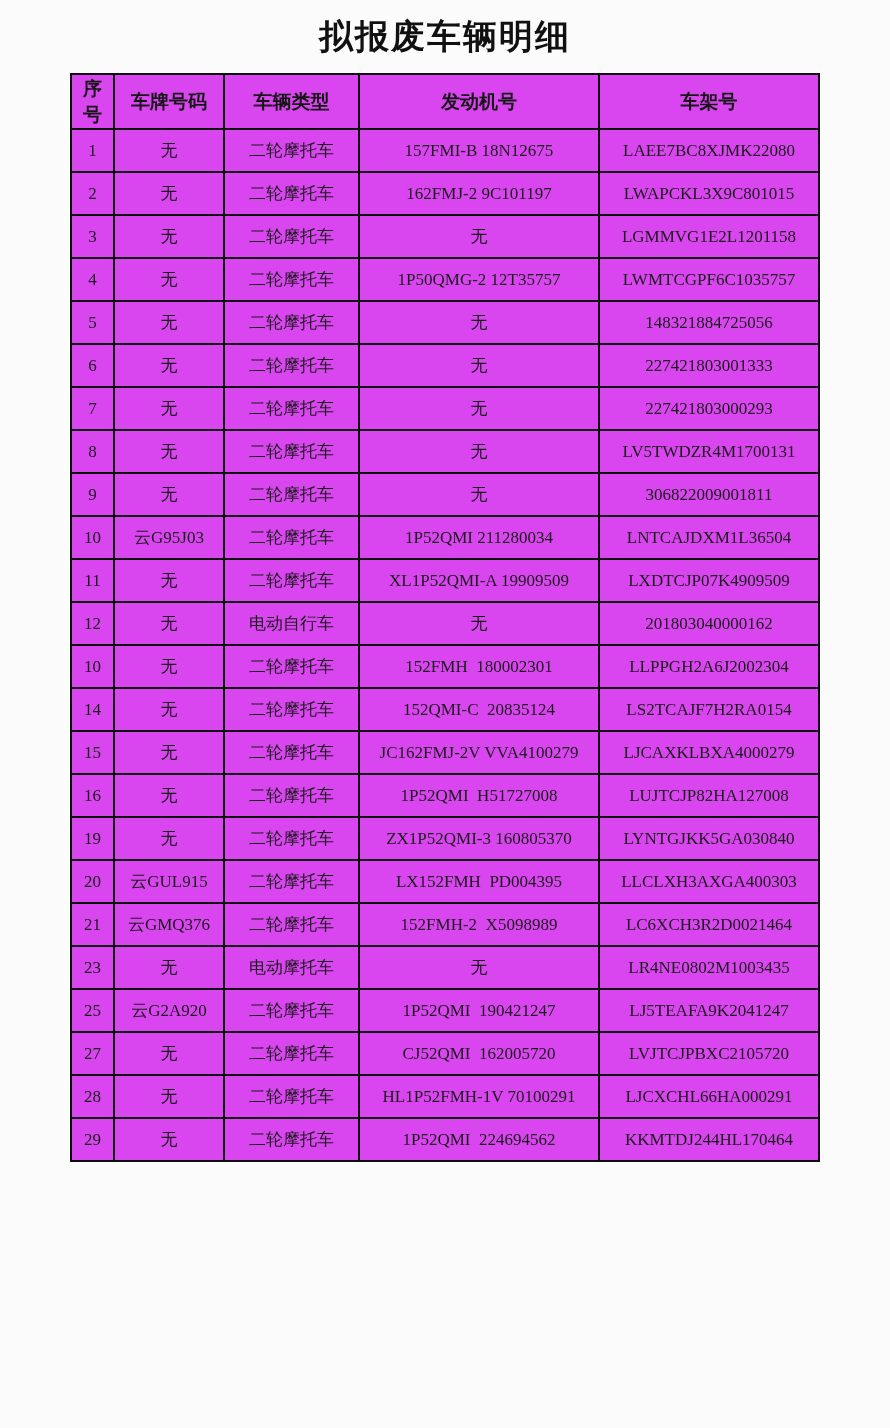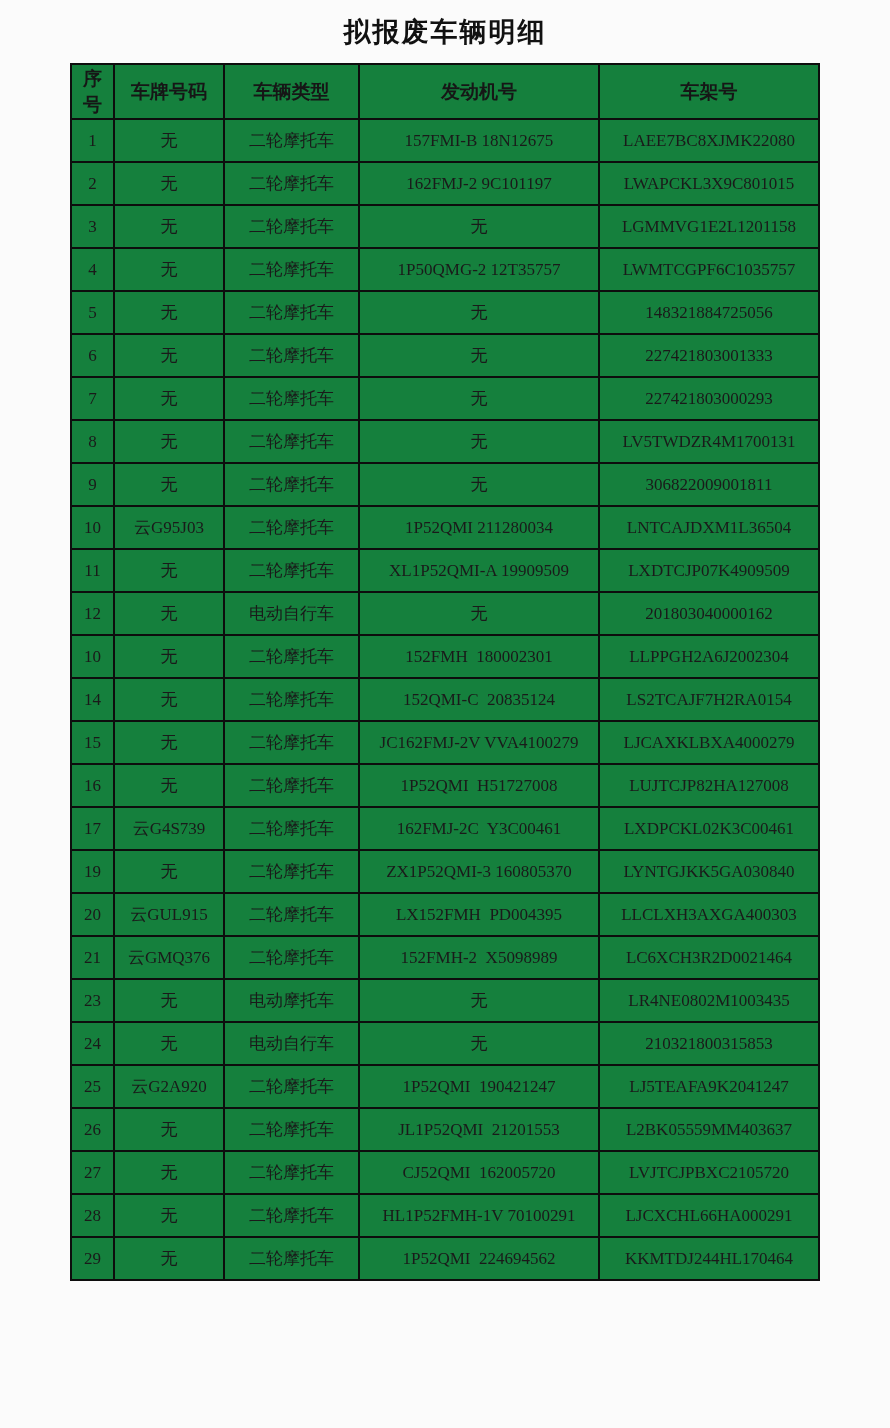--- a/index.html
+++ b/index.html
@@ -12,30 +12,30 @@
     background: #fbfbfb;
     color: #141414;
     font-family: "Liberation Serif", "DejaVu Serif", serif;
     overflow: hidden;
   }
   .page-title {
     margin: 14px 0 0 0;
     text-align: center;
     font-family: "Liberation Sans", "DejaVu Sans", sans-serif;
     font-weight: 700;
-    font-size: 27px;
+    font-size: 34px;
     letter-spacing: 2px;
     color: #111;
   }
   table.scrap-table {
     border-collapse: collapse;
     table-layout: fixed;
     width: 748px;
     margin: 13px auto 0 auto;
-    background: #15803d;
+    background: #d946ef;
   }
   .scrap-table th,
   .scrap-table td {
     border: 2px solid #0d0d0d;
     text-align: center;
     vertical-align: middle;
     padding: 0 2px;
     white-space: pre-wrap;
     overflow: hidden;
   }
@@ -188,27 +188,20 @@
           <td>LJCAXKLBXA4000279</td>
         </tr>
         <tr>
           <td>16</td>
           <td>无</td>
           <td>二轮摩托车</td>
           <td>1P52QMI  H51727008</td>
           <td>LUJTCJP82HA127008</td>
         </tr>
         <tr>
-          <td>17</td>
-          <td>云G4S739</td>
-          <td>二轮摩托车</td>
-          <td>162FMJ-2C  Y3C00461</td>
-          <td>LXDPCKL02K3C00461</td>
-        </tr>
-        <tr>
           <td>19</td>
           <td>无</td>
           <td>二轮摩托车</td>
           <td>ZX1P52QMI-3 160805370</td>
           <td>LYNTGJKK5GA030840</td>
         </tr>
         <tr>
           <td>20</td>
           <td>云GUL915</td>
           <td>二轮摩托车</td>
@@ -223,39 +216,25 @@
           <td>LC6XCH3R2D0021464</td>
         </tr>
         <tr>
           <td>23</td>
           <td>无</td>
           <td>电动摩托车</td>
           <td>无</td>
           <td>LR4NE0802M1003435</td>
         </tr>
         <tr>
-          <td>24</td>
-          <td>无</td>
-          <td>电动自行车</td>
-          <td>无</td>
-          <td>210321800315853</td>
-        </tr>
-        <tr>
           <td>25</td>
           <td>云G2A920</td>
           <td>二轮摩托车</td>
           <td>1P52QMI  190421247</td>
           <td>LJ5TEAFA9K2041247</td>
-        </tr>
-        <tr>
-          <td>26</td>
-          <td>无</td>
-          <td>二轮摩托车</td>
-          <td>JL1P52QMI  21201553</td>
-          <td>L2BK05559MM403637</td>
         </tr>
         <tr>
           <td>27</td>
           <td>无</td>
           <td>二轮摩托车</td>
           <td>CJ52QMI  162005720</td>
           <td>LVJTCJPBXC2105720</td>
         </tr>
         <tr>
           <td>28</td>

